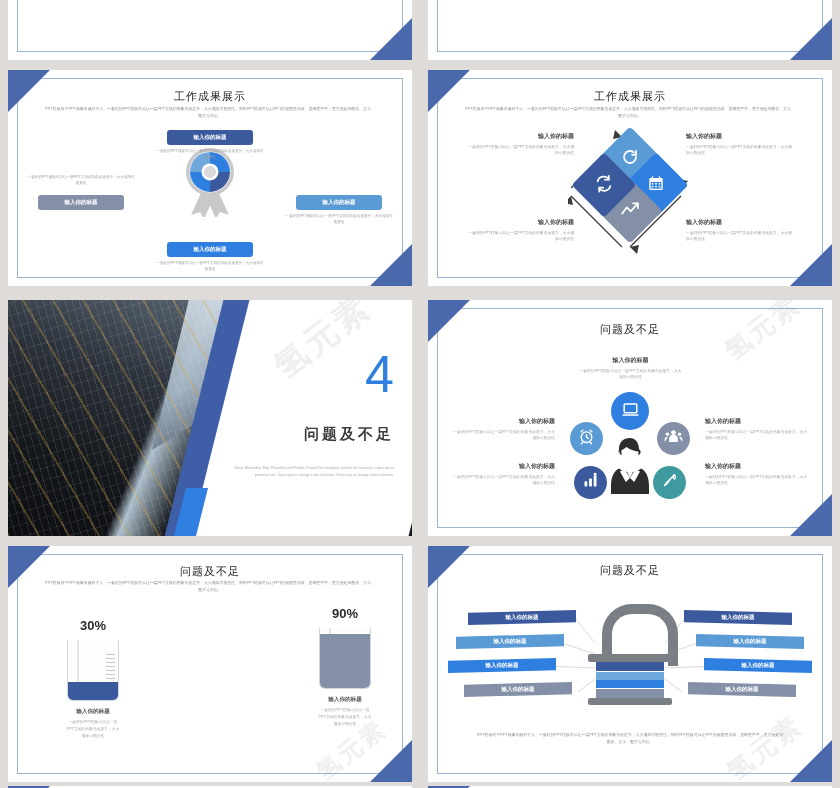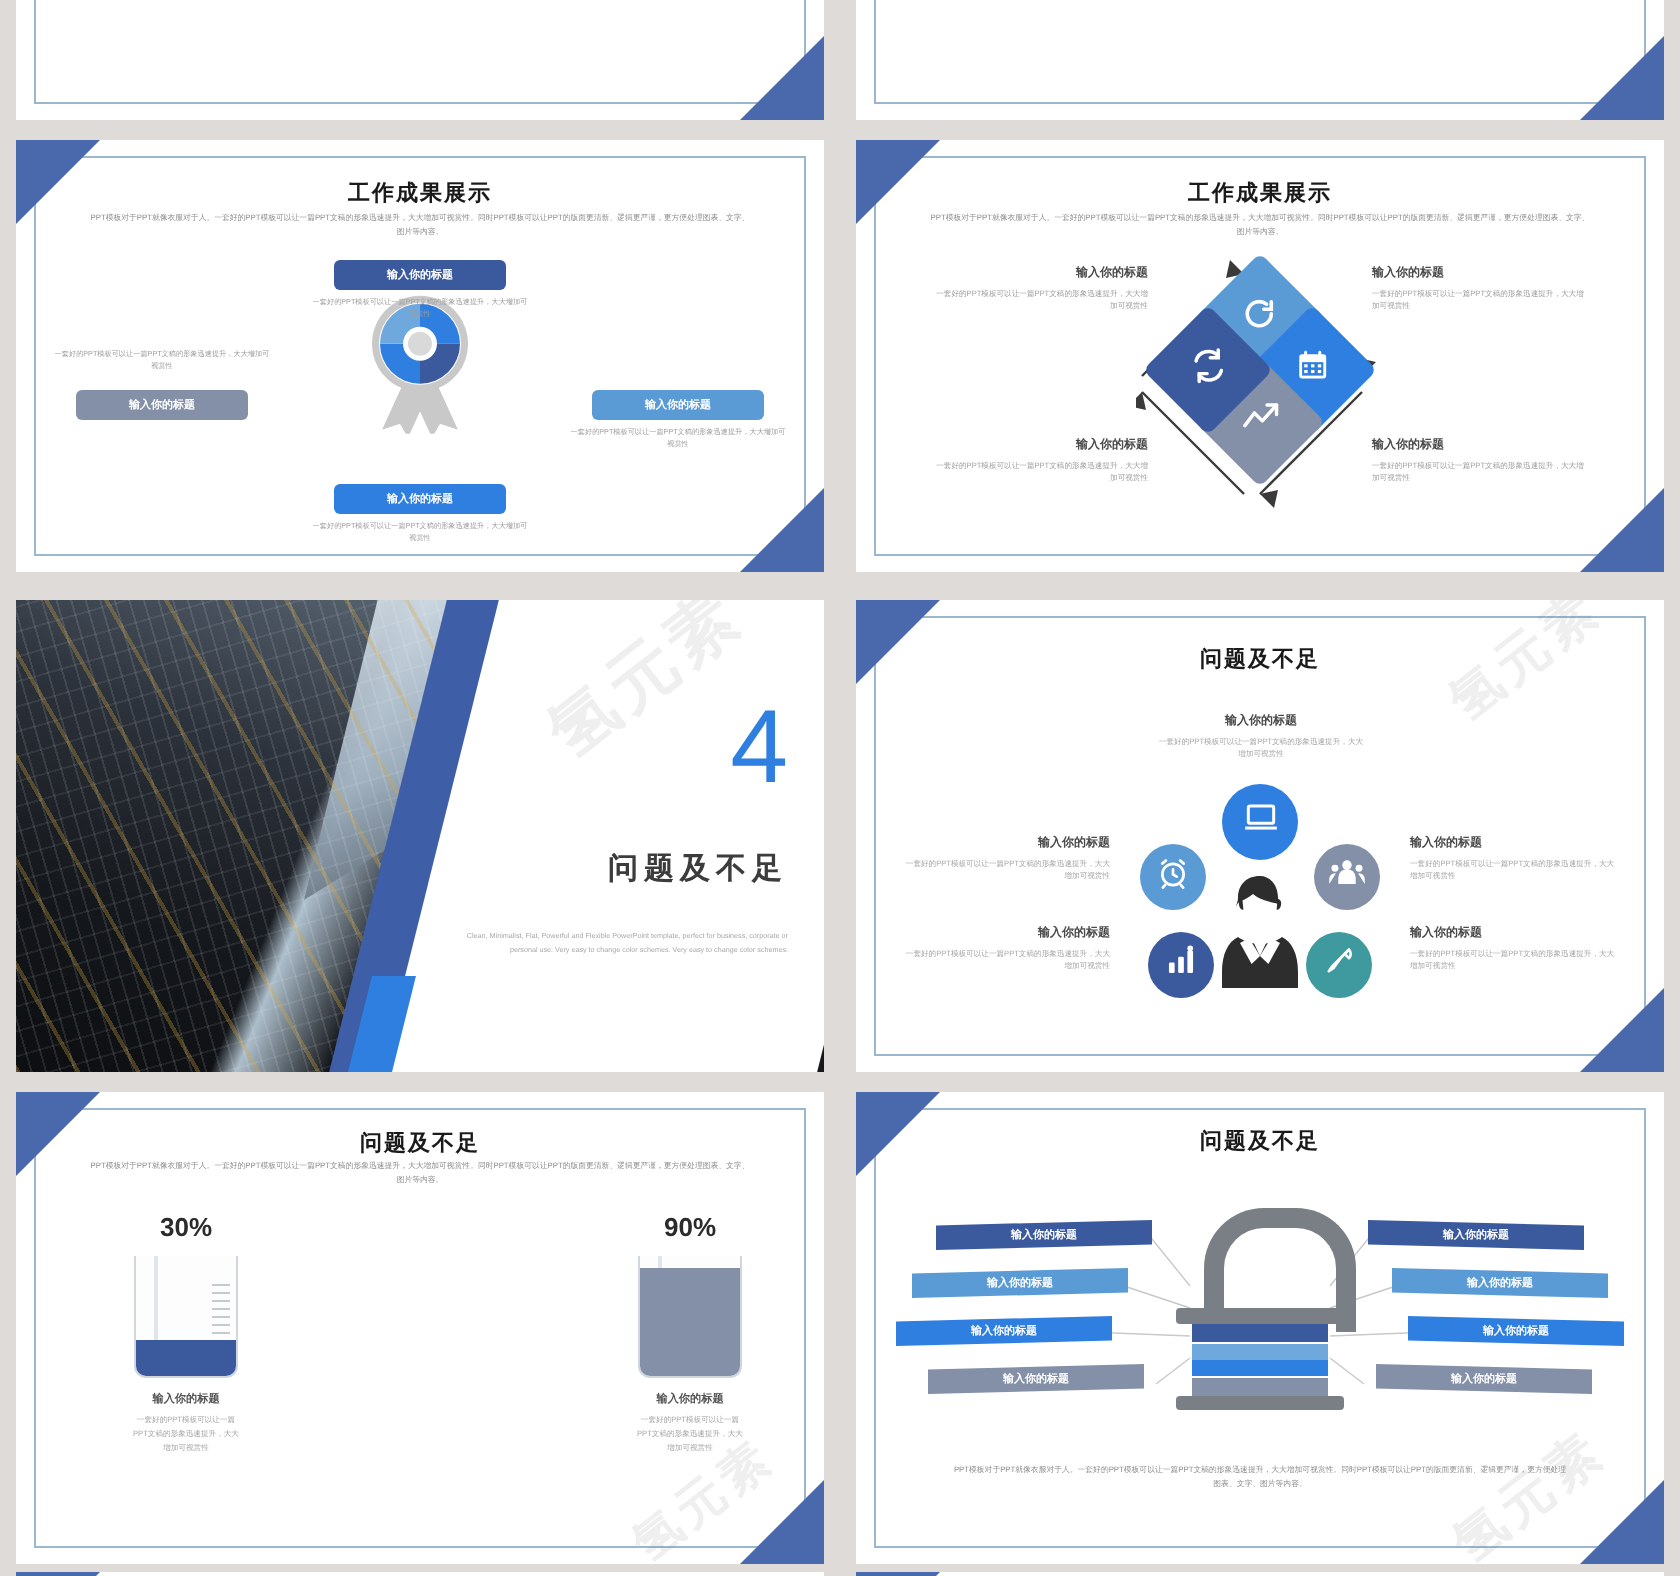--- a/index.html
+++ b/index.html
@@ -22,21 +22,21 @@
   .corner-tl{
     position:absolute;left:0;top:0;width:0;height:0;
     border-top:42px solid #4a69ad;border-right:42px solid transparent;
   }
   .corner-br{
     position:absolute;right:0;bottom:0;width:0;height:0;
     border-bottom:42px solid #4a69ad;border-left:42px solid transparent;
   }
   .stitle{
     position:absolute;left:0;right:0;text-align:center;
-    font-weight:bold;color:#1a1a1a;letter-spacing:1px;
+    font-weight:normal;color:#1a1a1a;letter-spacing:1px;
   }
   .sbody{
     position:absolute;text-align:center;color:#8e8e8e;
     line-height:1.75;
   }
   .watermark{
     position:absolute;color:rgba(120,120,120,.12);
     font-size:34px;font-weight:bold;transform:rotate(-38deg);
     pointer-events:none;letter-spacing:3px;
   }
@@ -431,21 +431,21 @@
   <div class="slide" id="slide-r4-left">
     <div class="slide-inner">
       <div class="inner-border"></div>
       <div class="corner-tl"></div>
       <div class="corner-br"></div>
       <div class="watermark" style="right:20px;bottom:16px;font-size:24px;">氢元素</div>
 
       <div class="stitle" style="top:18px;font-size:11px;">问题及不足</div>
       <div class="sbody" style="top:34px;left:36px;right:36px;font-size:3.9px;">PPT模板对于PPT就像衣服对于人。一套好的PPT模板可以让一篇PPT文稿的形象迅速提升，大大增加可视赏性。同时PPT模板可以让PPT的版面更清新、逻辑更严谨，更方便处理图表、文字、图片等内容。</div>
 
-      <div class="beaker" style="left:58px;top:82px;">
+      <div class="beaker" style="left:58px;top:94px;">
         <div class="beaker-pct">30%</div>
         <div class="beaker-glass">
           <div class="beaker-ticks"></div>
           <div class="beaker-rod"></div>
           <div class="beaker-fill" style="height:30%;background:#3b5a9e;"></div>
           <div class="beaker-handle-l"></div>
           <div class="beaker-handle-r"></div>
         </div>
         <div class="beaker-cap">
           <div class="h">输入你的标题</div>

